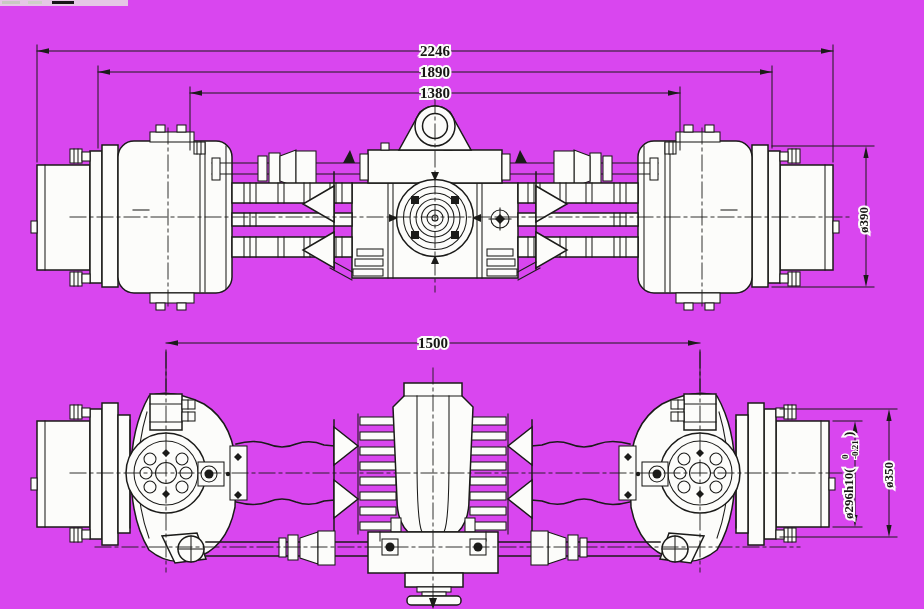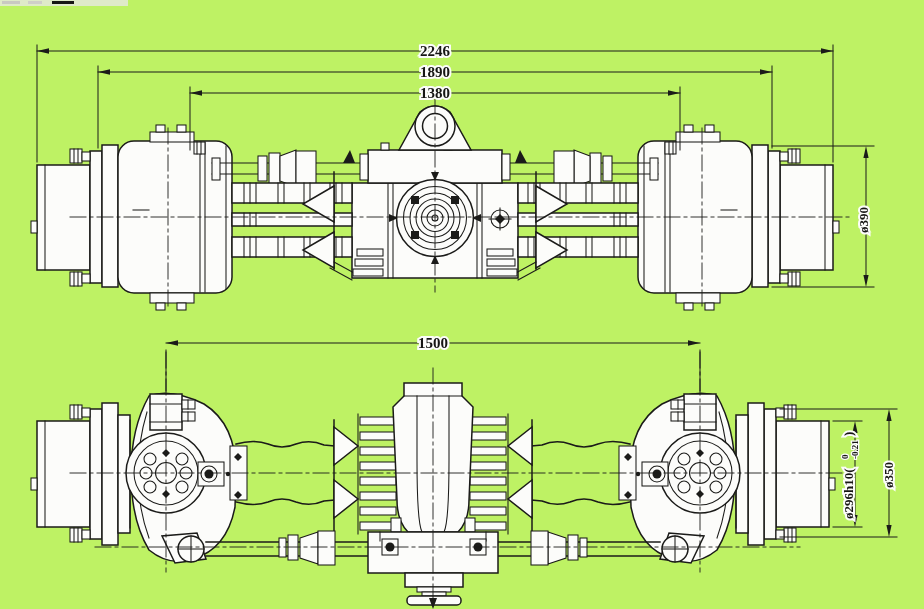--- a/index.html
+++ b/index.html
@@ -1,16 +1,16 @@
 <!DOCTYPE html>
 <html><head>
 <meta charset="utf-8">
 <style>
   html,body{margin:0;padding:0;background:#e8e8e6;}
-  .stage{width:924px;height:609px;background:#bef264;position:relative;overflow:hidden;
+  .stage{width:924px;height:609px;background:#d946ef;position:relative;overflow:hidden;
          font-family:"Liberation Serif", serif;}
   svg{display:block}
   svg text{font-family:"Liberation Serif", serif;font-weight:600;fill:#161614;
            stroke:#fcfcfa;stroke-width:4px;paint-order:stroke;letter-spacing:0px;}
   .dt{font-size:15px;text-anchor:middle;}
   .dv{font-size:13px;}
   .ds{font-size:9px;stroke-width:2.5px;}
   .cl{stroke-width:0.9;stroke-dasharray:16 4 3 4;}
   .d{stroke-width:1;}
   .t{stroke-width:1.05;}

